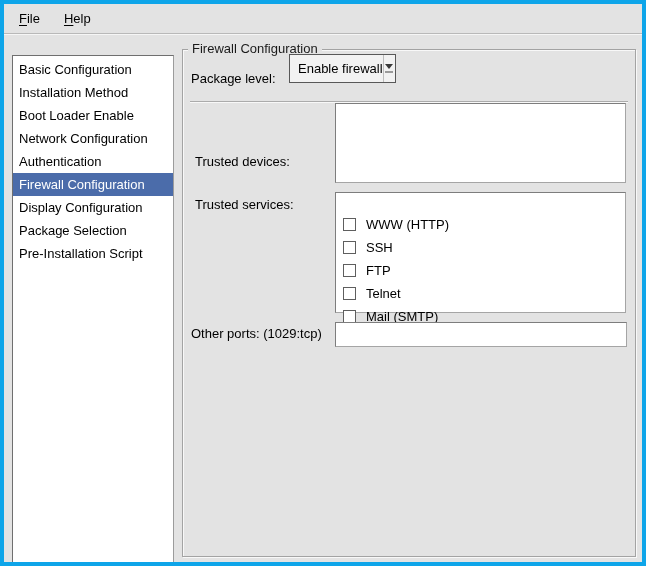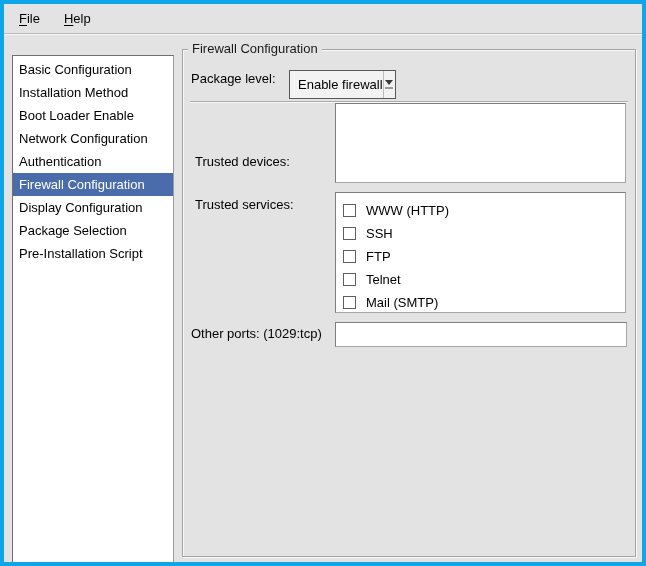--- a/index.html
+++ b/index.html
@@ -39,21 +39,21 @@
     border:1px solid #a3a3a3;
     box-shadow:1px 1px 0 #f8f8f8, inset 1px 1px 0 #f8f8f8;
   }
   .frame-title {
     position:absolute; left:5px; top:-9px; padding:0 4px;
     background:#e3e3e3; color:#1a1a1a; white-space:nowrap;
   }
   .row-label { position:absolute; white-space:nowrap; }
   
   .combo {
-    position:absolute; left:106px; top:20px; width:107px; height:29px;
+    position:absolute; left:106px; top:4px; width:107px; height:29px;
     background:#f2f2f2; border:1px solid #585858;
     display:flex; align-items:center; cursor:default;
   }
   .combo-value { flex:1; padding-left:8px; white-space:nowrap; }
   .combo-arrow-box {
     width:22px; align-self:stretch; border-left:1px solid #bdbdbd;
     display:flex; flex-direction:column; align-items:center; justify-content:center;
   }
   .tri-down {
     width:0; height:0;
@@ -65,21 +65,21 @@
   .hsep {
     position:absolute; left:7px; right:7px; top:51px; height:2px;
     border-top:1px solid #ababab; border-bottom:1px solid #f8f8f8;
   }
   
   .sunken {
     position:absolute; background:#fff;
     border:1px solid; border-color:#7d7d7d #a5a5a5 #a5a5a5 #7d7d7d;
   }
   .devices-box { left:152px; top:53px; width:291px; height:80px; }
-  .services-box { left:152px; top:142px; width:291px; height:121px; padding:6px 0 0 7px; }
+  .services-box { left:152px; top:142px; width:291px; height:121px; padding:20px 0 0 7px; }
   .svc-row { height:23px; display:flex; align-items:center; gap:10px; }
   .cb {
     width:13px; height:13px; background:#fff;
     border:1px solid #5e5e5e; flex:0 0 auto;
   }
   .ports-entry {
     position:absolute; left:152px; top:272px; width:292px; height:25px;
     background:#fff; border:1px solid; border-color:#7d7d7d #a5a5a5 #a5a5a5 #7d7d7d;
     font:13px "Liberation Sans","DejaVu Sans",sans-serif; padding:0 4px; outline:none;
   }

